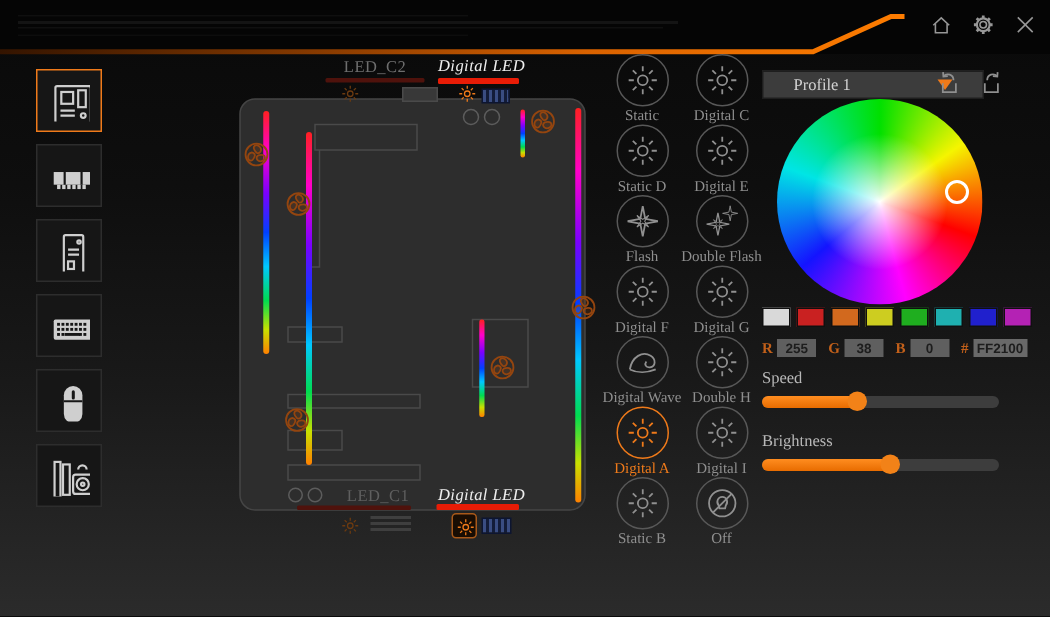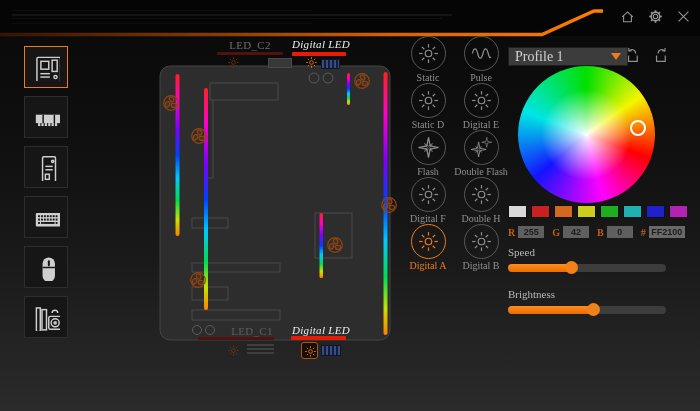--- a/index.html
+++ b/index.html
@@ -39,21 +39,21 @@
   .fx-circle{width:33px;height:33px;border:1.5px solid #585858;border-radius:50%;
     display:flex;align-items:center;justify-content:center;}
   .fx-circle svg{width:23px;height:23px;stroke:#909090;fill:none;stroke-width:1.25;}
   .fx-label{margin-top:1px;font-size:10px;color:#8f8f8f;white-space:nowrap;}
   .fx.sel .fx-circle{border-color:var(--accent);}
   .fx.sel .fx-circle svg{stroke:var(--accent);}
   .fx.sel .fx-label{color:var(--accent);}
   
   .panel{left:505px;top:0;width:195px;height:411px;}
   .profile{left:3px;top:47px;width:106px;height:17px;background:#3c3c3c;border:1px solid #1e1e1e;
-    display:flex;align-items:center;padding:0 6px;font-size:14px;color:#d2d2d2;cursor:pointer;}
+    display:flex;align-items:center;padding:0 20px;font-size:11px;color:#d2d2d2;cursor:pointer;}
   .caret{margin-left:auto;width:0;height:0;border-left:5px solid transparent;
     border-right:5px solid transparent;border-top:7px solid var(--accent);}
   .pf-btn{top:46px;width:20px;height:19px;cursor:pointer;}
   .pf-btn svg{width:19px;height:19px;stroke:#8f8f8f;fill:none;stroke-width:1.5;}
   .wheel{left:13px;top:66px;width:137px;height:137px;border-radius:50%;cursor:crosshair;
     background:
       radial-gradient(circle closest-side,#ffffff 0%,rgba(255,255,255,.85) 7%,rgba(255,255,255,0) 66%),
       conic-gradient(from 0deg,#00e000 0deg,#f5f500 55deg,#ff0000 110deg,#ff00ff 165deg,#1414ff 230deg,#00e5e5 290deg,#00e000 360deg);}
   .sel-ring{left:125px;top:120px;width:12px;height:12px;border:2.5px solid #fff;border-radius:50%;cursor:grab;}
   .swrow{left:3px;top:205px;display:flex;gap:4px;}
@@ -348,24 +348,32 @@
             <line x1="7.6" y1="7.6" x2="5.1" y2="5.1"></line>
             <line x1="12.0" y1="5.8" x2="12.0" y2="2.2"></line>
             <line x1="16.4" y1="7.6" x2="18.9" y2="5.1"></line>
           </svg>
         </span>
         <span class="fx-label">Static</span>
       </div>
       <div class="fx">
         <span class="fx-circle">
           <svg viewBox="0 0 24 24" xmlns="http://www.w3.org/2000/svg">
-            <path d="M2.5,12 C4,5.5 6.5,5.5 8,12 C9.5,18.5 12,18.5 13.5,12 C15,5.5 17.5,5.5 19,12 C20,16.2 20.9,17.2 21.7,15.4"></path>
-          </svg>
-        </span>
-        <span class="fx-label">Pulse</span>
+            <circle cx="12" cy="12" r="3.4"></circle>
+            <line x1="18.2" y1="12.0" x2="21.8" y2="12.0"></line>
+            <line x1="16.4" y1="16.4" x2="18.9" y2="18.9"></line>
+            <line x1="12.0" y1="18.2" x2="12.0" y2="21.8"></line>
+            <line x1="7.6" y1="16.4" x2="5.1" y2="18.9"></line>
+            <line x1="5.8" y1="12.0" x2="2.2" y2="12.0"></line>
+            <line x1="7.6" y1="7.6" x2="5.1" y2="5.1"></line>
+            <line x1="12.0" y1="5.8" x2="12.0" y2="2.2"></line>
+            <line x1="16.4" y1="7.6" x2="18.9" y2="5.1"></line>
+          </svg>
+        </span>
+        <span class="fx-label">Digital C</span>
       </div>
       <div class="fx">
         <span class="fx-circle">
           <svg viewBox="0 0 24 24" xmlns="http://www.w3.org/2000/svg">
             <circle cx="12" cy="12" r="3.4"></circle>
             <line x1="18.2" y1="12.0" x2="21.8" y2="12.0"></line>
             <line x1="16.4" y1="16.4" x2="18.9" y2="18.9"></line>
             <line x1="12.0" y1="18.2" x2="12.0" y2="21.8"></line>
             <line x1="7.6" y1="16.4" x2="5.1" y2="18.9"></line>
             <line x1="5.8" y1="12.0" x2="2.2" y2="12.0"></line>
@@ -440,20 +448,45 @@
             <line x1="18.2" y1="12.0" x2="21.8" y2="12.0"></line>
             <line x1="16.4" y1="16.4" x2="18.9" y2="18.9"></line>
             <line x1="12.0" y1="18.2" x2="12.0" y2="21.8"></line>
             <line x1="7.6" y1="16.4" x2="5.1" y2="18.9"></line>
             <line x1="5.8" y1="12.0" x2="2.2" y2="12.0"></line>
             <line x1="7.6" y1="7.6" x2="5.1" y2="5.1"></line>
             <line x1="12.0" y1="5.8" x2="12.0" y2="2.2"></line>
             <line x1="16.4" y1="7.6" x2="18.9" y2="5.1"></line>
           </svg>
         </span>
+        <span class="fx-label">Digital G</span>
+      </div>
+      <div class="fx">
+        <span class="fx-circle">
+          <svg viewBox="0 0 24 24" xmlns="http://www.w3.org/2000/svg">
+            <path d="M3,17 C4.5,8 12,4 17.5,7.5 C21.5,10 21,15 17,15.5 C14,15.8 13,13.5 14.5,11.5"></path>
+            <path d="M3,17 C8,19.5 15,19.5 21,17"></path>
+          </svg>
+        </span>
+        <span class="fx-label">Digital Wave</span>
+      </div>
+      <div class="fx">
+        <span class="fx-circle">
+          <svg viewBox="0 0 24 24" xmlns="http://www.w3.org/2000/svg">
+            <circle cx="12" cy="12" r="3.4"></circle>
+            <line x1="18.2" y1="12.0" x2="21.8" y2="12.0"></line>
+            <line x1="16.4" y1="16.4" x2="18.9" y2="18.9"></line>
+            <line x1="12.0" y1="18.2" x2="12.0" y2="21.8"></line>
+            <line x1="7.6" y1="16.4" x2="5.1" y2="18.9"></line>
+            <line x1="5.8" y1="12.0" x2="2.2" y2="12.0"></line>
+            <line x1="7.6" y1="7.6" x2="5.1" y2="5.1"></line>
+            <line x1="12.0" y1="5.8" x2="12.0" y2="2.2"></line>
+            <line x1="16.4" y1="7.6" x2="18.9" y2="5.1"></line>
+          </svg>
+        </span>
         <span class="fx-label">Double H</span>
       </div>
       <div class="fx sel">
         <span class="fx-circle">
           <svg viewBox="0 0 24 24" xmlns="http://www.w3.org/2000/svg">
             <circle cx="12" cy="12" r="3.4"></circle>
             <line x1="18.2" y1="12.0" x2="21.8" y2="12.0"></line>
             <line x1="16.4" y1="16.4" x2="18.9" y2="18.9"></line>
             <line x1="12.0" y1="18.2" x2="12.0" y2="21.8"></line>
             <line x1="7.6" y1="16.4" x2="5.1" y2="18.9"></line>
@@ -472,21 +505,47 @@
             <line x1="18.2" y1="12.0" x2="21.8" y2="12.0"></line>
             <line x1="16.4" y1="16.4" x2="18.9" y2="18.9"></line>
             <line x1="12.0" y1="18.2" x2="12.0" y2="21.8"></line>
             <line x1="7.6" y1="16.4" x2="5.1" y2="18.9"></line>
             <line x1="5.8" y1="12.0" x2="2.2" y2="12.0"></line>
             <line x1="7.6" y1="7.6" x2="5.1" y2="5.1"></line>
             <line x1="12.0" y1="5.8" x2="12.0" y2="2.2"></line>
             <line x1="16.4" y1="7.6" x2="18.9" y2="5.1"></line>
           </svg>
         </span>
-        <span class="fx-label">Digital B</span>
+        <span class="fx-label">Digital I</span>
+      </div>
+      <div class="fx">
+        <span class="fx-circle">
+          <svg viewBox="0 0 24 24" xmlns="http://www.w3.org/2000/svg">
+            <circle cx="12" cy="12" r="3.4"></circle>
+            <line x1="18.2" y1="12.0" x2="21.8" y2="12.0"></line>
+            <line x1="16.4" y1="16.4" x2="18.9" y2="18.9"></line>
+            <line x1="12.0" y1="18.2" x2="12.0" y2="21.8"></line>
+            <line x1="7.6" y1="16.4" x2="5.1" y2="18.9"></line>
+            <line x1="5.8" y1="12.0" x2="2.2" y2="12.0"></line>
+            <line x1="7.6" y1="7.6" x2="5.1" y2="5.1"></line>
+            <line x1="12.0" y1="5.8" x2="12.0" y2="2.2"></line>
+            <line x1="16.4" y1="7.6" x2="18.9" y2="5.1"></line>
+          </svg>
+        </span>
+        <span class="fx-label">Static B</span>
+      </div>
+      <div class="fx">
+        <span class="fx-circle">
+          <svg viewBox="0 0 24 24" xmlns="http://www.w3.org/2000/svg">
+            <circle cx="12" cy="12" r="9.2"></circle>
+            <line x1="5.5" y1="18.5" x2="18.5" y2="5.5"></line>
+            <path d="M9.5,13.5 C7.5,11 9,7.5 12,7.5 C15,7.5 16.5,11 14.5,13.5 L14,15.5 L10,15.5 Z"></path>
+          </svg>
+        </span>
+        <span class="fx-label">Off</span>
       </div>
     </div>
 
   <div class="abs panel">
     <div class="abs profile">
       <span>Profile 1</span>
       <span class="caret"></span>
     </div>
     <div class="abs pf-btn" style="left:118px;"><svg viewBox="0 0 24 24" xmlns="http://www.w3.org/2000/svg">
           <path d="M7,12 V19.5 H18 V12"></path>
@@ -510,21 +569,21 @@
         <span class="sw" style="background: rgb(31, 174, 31);"></span>
         <span class="sw" style="background: rgb(31, 176, 176);"></span>
         <span class="sw" style="background: rgb(32, 32, 205);"></span>
         <span class="sw" style="background: rgb(180, 34, 180);"></span>
       </div>
 
     <div class="abs rgbrow">
       <span class="rgb-lbl">R</span>
       <span class="rgb-val">255</span>
       <span class="rgb-lbl">G</span>
-      <span class="rgb-val">42</span>
+      <span class="rgb-val">38</span>
       <span class="rgb-lbl">B</span>
       <span class="rgb-val">0</span>
       <span class="rgb-lbl">#</span>
       <span class="rgb-val hex">FF2100</span>
     </div>
 
     <div class="abs sl-label" style="left:3px;top:246px;">Speed</div>
     <div class="abs track" style="left:3px;top:264px;">
       <div class="fill" id="speed-fill" style="width: 40%;"></div>
       <div class="knob" id="speed-knob" style="left: calc(40% - 6px);"></div>

